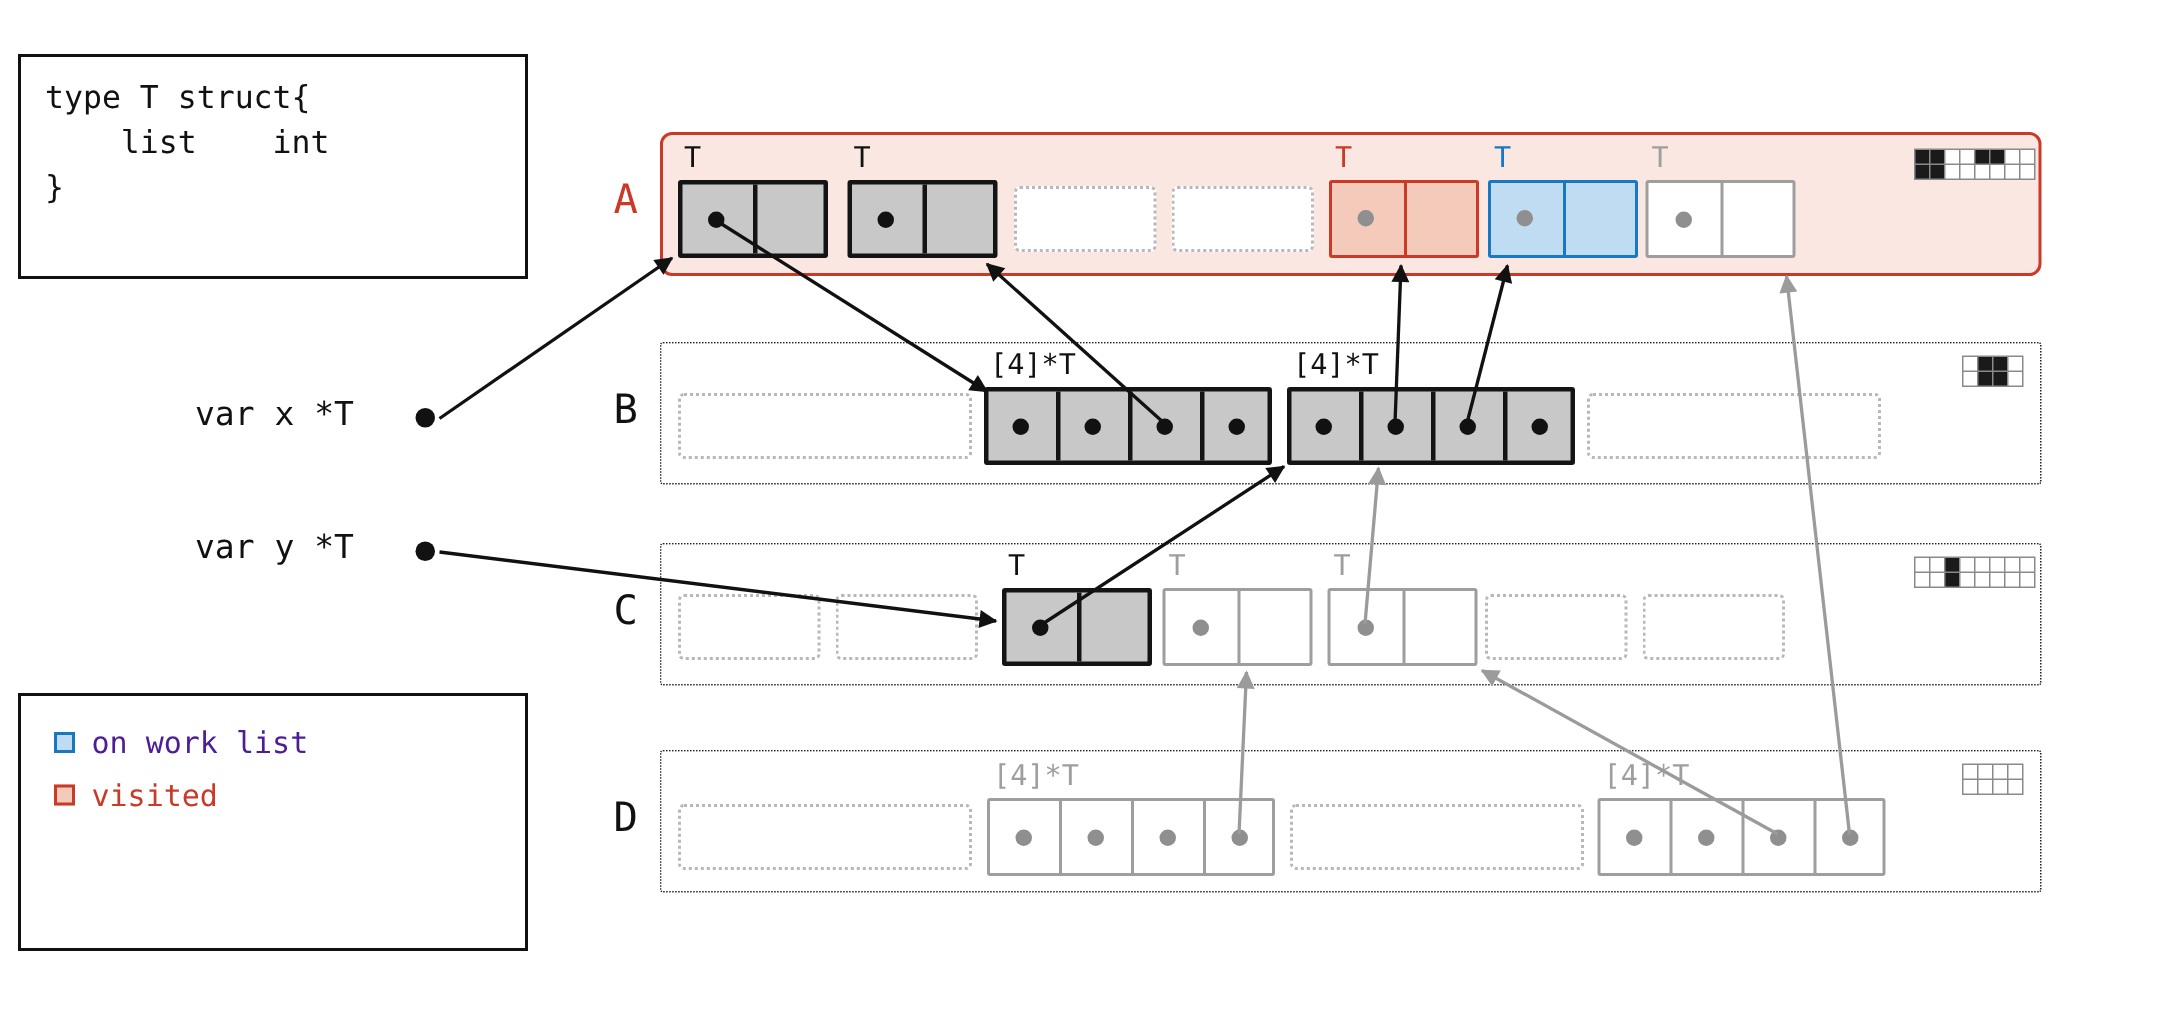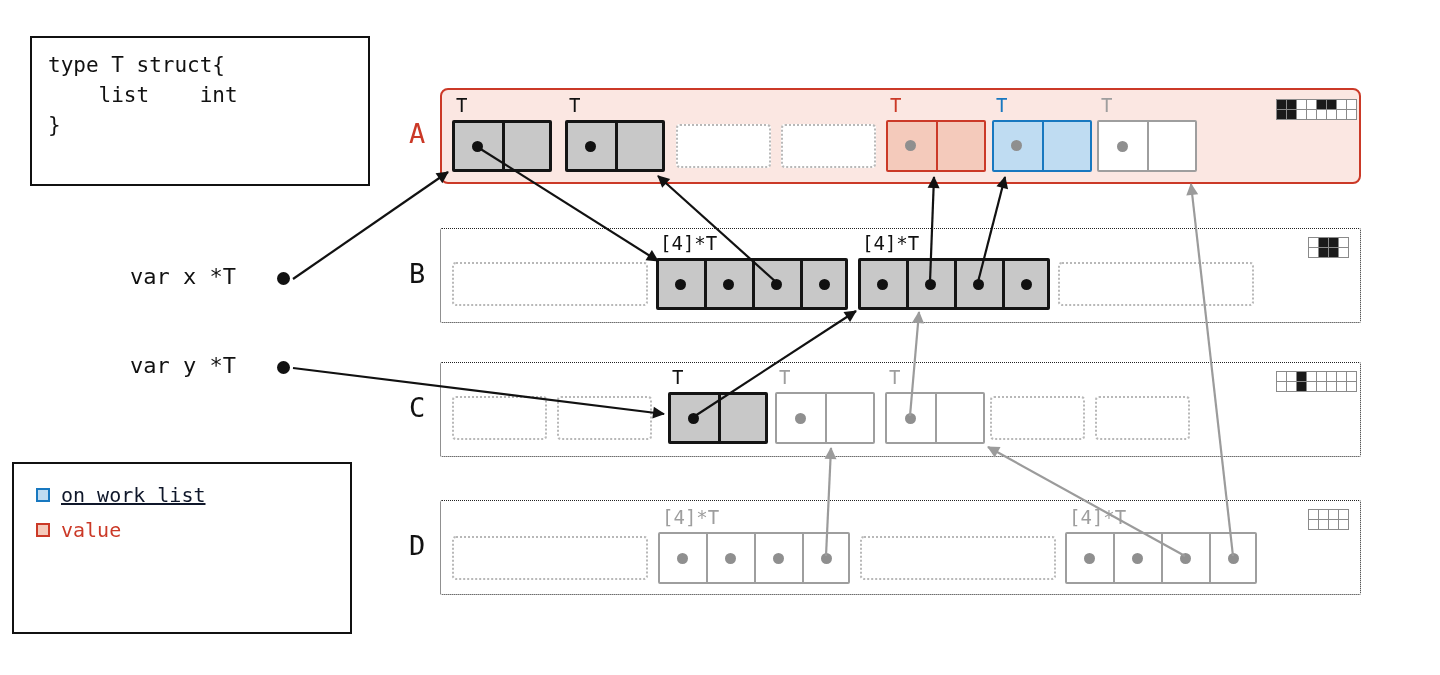--- a/index.html
+++ b/index.html
@@ -1,40 +1,40 @@
 <!DOCTYPE html>
 <html><head>
 <meta charset="utf-8">
 <style>
   * { box-sizing: border-box; margin: 0; padding: 0; }
   body { background: #ffffff; font-family: "DejaVu Sans Mono", "Liberation Mono", monospace; }
   #canvas { position: relative; width: 1440px; height: 675px; background: #ffffff; overflow: hidden; }
 
   .code-box { position: absolute; left: 12px; top: 36px; width: 340px; height: 150px;
-              border: 2.5px solid #111; background: #fff; padding: 12px 16px; z-index: 2; margin-left: 18px; }
+              border: 2.5px solid #111; background: #fff; padding: 12px 16px; z-index: 2; }
   .code-line { font-size: 21px; line-height: 30px; white-space: pre; color: #111; }
 
   .stack-var { position: absolute; font-size: 22px; color: #111; z-index: 2; }
   #var-x { left: 130px; top: 264px; }
   #var-y { left: 130px; top: 353px; }
   .var-dot { position: absolute; width: 13px; height: 13px; border-radius: 50%; background: #111; z-index: 3; }
   #var-x-dot { left: 277px; top: 272px; }
   #var-y-dot { left: 277px; top: 361px; }
 
   .legend { position: absolute; left: 12px; top: 462px; width: 340px; height: 172px;
             border: 2.5px solid #111; background: #fff; padding: 13px 0 0 22px; z-index: 2; }
   .legend-row { display: flex; align-items: center; height: 35.5px; gap: 11px; }
   .swatch { width: 14px; height: 14px; flex: none; }
   .sw-notvisited { border: 2.5px solid #9e9e9e; background: #fff; }
   .sw-worklist   { border: 2.5px solid #1878c0; background: #bfdcf2; }
   .sw-active     { border: 2.5px solid #cb3927; background: #f4cabb; }
   .sw-visited    { border: 2.5px solid #141414; background: #c8c8c8; }
   .legend-label { font-size: 20px; }
   .lg-notvisited { color: #9e9e9e; }
-  .lg-worklist   { color: #0f172a; text-decoration: underline; }
+  .lg-worklist   { color: #4c1d95; }
   .lg-active     { color: #cb3927; }
   .lg-visited    { color: #111; }
 
   .span-rect { position: absolute; z-index: 1; }
   .span-rect.highlight { background: #fbe7e2; border: 2px solid #cb3927; border-radius: 8px; }
   .span-rect.normal { background: #fff; border: 1.8px dotted #222; border-radius: 2px; }
   .span-label { position: absolute; font-size: 27px; z-index: 2; }
 
   .slot { position: absolute; height: 44px; border: 2px dotted #b8b8b8; border-radius: 4px; background: #fff; z-index: 2; }
   .obj { position: absolute; height: 52px; border-radius: 2px; z-index: 3; }
@@ -62,21 +62,21 @@
   <div class="var-dot" id="var-x-dot"></div>
   <div class="var-dot" id="var-y-dot"></div>
 
   <div class="legend">
     <div class="legend-row">
       <span class="swatch sw-worklist"></span>
       <span class="legend-label lg-worklist">on work list</span>
     </div>
     <div class="legend-row">
       <span class="swatch sw-active"></span>
-      <span class="legend-label lg-active">value</span>
+      <span class="legend-label lg-active">visited</span>
     </div>
   </div>
 
 <div class="span-rect highlight" style="left: 440px; top: 88px; width: 921px; height: 96px;"></div>
     <div class="span-label" style="left: 409px; top: 118px; color: rgb(203, 57, 39);">A</div>
     <div class="obj" style="left: 452px; top: 120px; width: 100px; background: rgb(200, 200, 200); border: 3px solid rgb(20, 20, 20);">
       <div class="divider" style="left: 47px; width: 3px; background: rgb(20, 20, 20);"></div>
       <div class="dot" style="left: 16.5px; top: 17.5px; background: rgb(17, 17, 17);"></div>
     </div>
     <div class="obj-label" style="left: 456px; top: 94px; color: rgb(17, 17, 17);">T</div>

